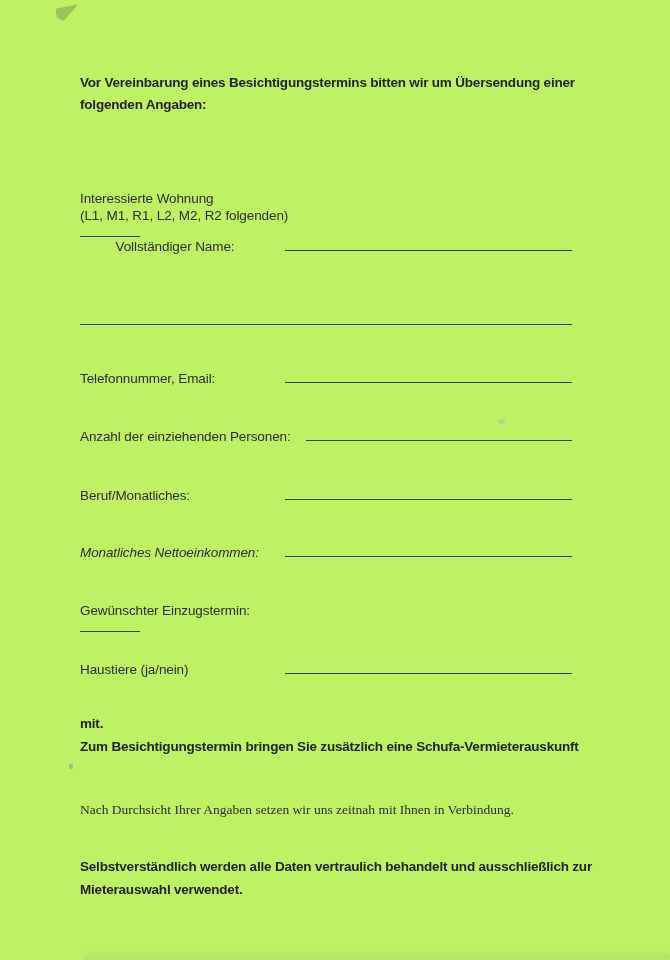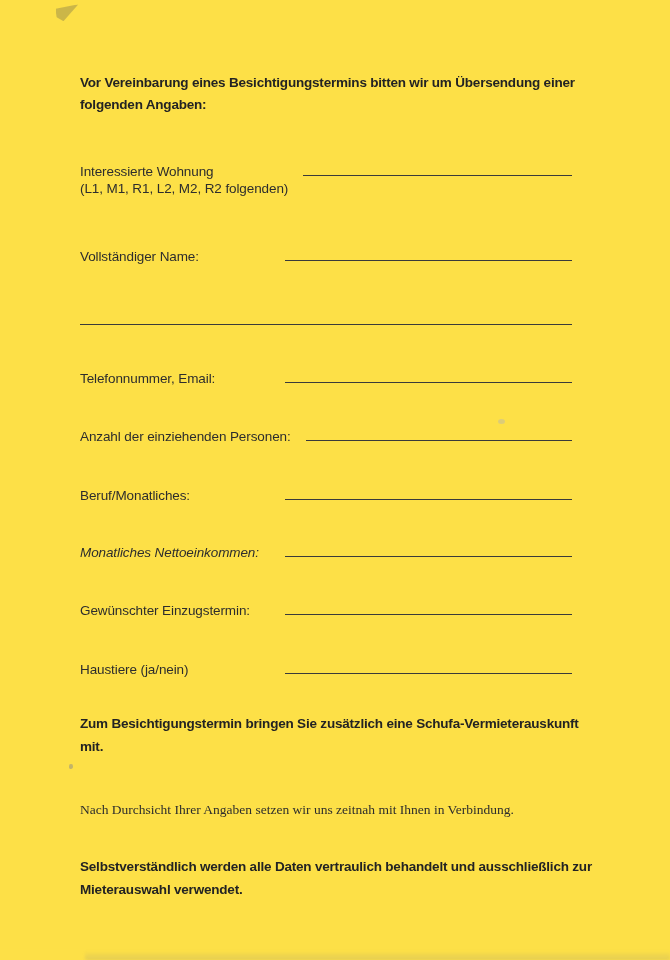--- a/index.html
+++ b/index.html
@@ -6,48 +6,48 @@
   html, body { background: #ffffff; }
   body {
     width: 670px; height: 960px;
     font-family: "Liberation Sans", "DejaVu Sans", sans-serif;
     color: #2d2d2d;
     position: relative;
     overflow: hidden;
   }
   .page {
     position: absolute; inset: 0;
-    background: #fde047;
+    background: #bef264;
   }
 
   
   .intro {
     position: absolute; left: 80px; top: 72px;
     font-size: 13.5px; font-weight: 700; color: #232323;
     letter-spacing: -0.2px; line-height: 22px;
   }
   .intro .line { white-space: nowrap; }
   .email-link { color: #55819c; text-decoration: none; cursor: pointer; }
 
   
   .fields { position: absolute; left: 0; top: 0; width: 100%; }
   .field-row {
     position: absolute; left: 80px; right: 98px;
     display: flex; align-items: flex-start;
     font-size: 13.5px; color: #2d2d2d; line-height: 17px;
     letter-spacing: -0.1px;
   }
-  .field-row:nth-of-type(1) { top: 163px; }
-  .field-row:nth-of-type(2) { top: 248px; }
+  .field-row:nth-of-type(1) { top: 190px; flex-direction: column; }
+  .field-row:nth-of-type(2) { top: 238px; text-align: center; }
   .field-row:nth-of-type(3) { top: 312px; }
   .field-row:nth-of-type(4) { top: 370px; }
   .field-row:nth-of-type(5) { top: 428px; justify-content: space-between; }
   .field-row:nth-of-type(6) { top: 487px; }
   .field-row:nth-of-type(7) { top: 544px; font-style: italic; }
-  .field-row:nth-of-type(8) { top: 602px; }
+  .field-row:nth-of-type(8) { top: 602px; flex-direction: column; }
   .field-row:nth-of-type(9) { top: 661px; }
   .label-cell { min-width: 190px; padding-right: 15px; flex: 0 0 auto; }
   .sublabel { display: block; }
   .sublabel:empty { display: none; }
   .fill-line {
     flex: 1 1 auto; height: 0; align-self: flex-start;
     margin-top: 12px;
     border-bottom: 1.6px solid #3a3a3a;
     min-width: 60px;
   }
@@ -189,22 +189,22 @@
         
       </div>
       <div class="fill-line">
           <span class="field-value"></span>
         </div>
     </div>
 
   </div>
 
   <div class="note bold note-schufa">
+    <div>mit.</div>
     <div>Zum Besichtigungstermin bringen Sie zusätzlich eine Schufa-Vermieterauskunft</div>
-    <div>mit.</div>
   </div>
 
   <div class="note regular note-contact">Nach Durchsicht Ihrer Angaben setzen wir uns zeitnah mit Ihnen in Verbindung.</div>
 
   <div class="note bold note-privacy">
     <div>Selbstverständlich werden alle Daten vertraulich behandelt und ausschließlich zur</div>
     <div>Mieterauswahl verwendet.</div>
   </div>
 
 </div>

